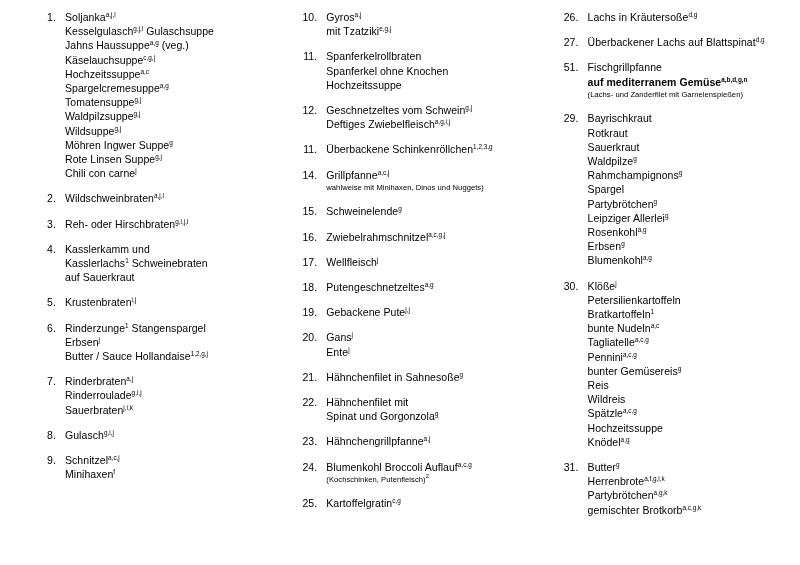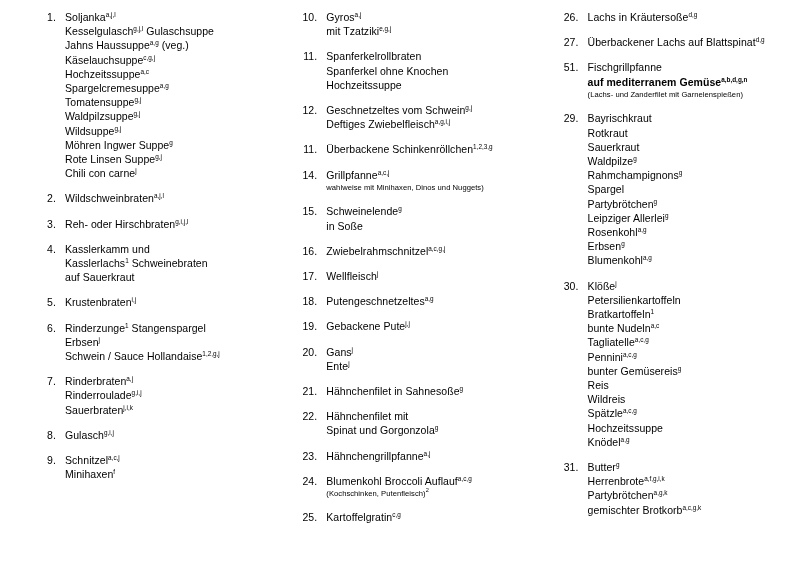--- a/index.html
+++ b/index.html
@@ -125,21 +125,21 @@
           <div class="num">5.</div>
           <div class="lines">
             <div class="line"><span>Krustenbraten</span><span class="sup">i,j</span></div>
           </div>
         </div>
         <div class="item">
           <div class="num">6.</div>
           <div class="lines">
             <div class="line"><span>Rinderzunge</span><span class="sup">1</span><span> Stangenspargel</span></div>
             <div class="line"><span>Erbsen</span><span class="sup">j</span></div>
-            <div class="line"><span>Schwein / Sauce Hollandaise</span><span class="sup">1,2,g,j</span></div>
+            <div class="line"><span>Butter / Sauce Hollandaise</span><span class="sup">1,2,g,j</span></div>
           </div>
         </div>
         <div class="item">
           <div class="num">7.</div>
           <div class="lines">
             <div class="line"><span>Rinderbraten</span><span class="sup">a,j</span></div>
             <div class="line"><span>Rinderroulade</span><span class="sup">g,i,j</span></div>
             <div class="line"><span>Sauerbraten</span><span class="sup">j,i,k</span></div>
           </div>
         </div>
@@ -190,21 +190,20 @@
           <div class="num">14.</div>
           <div class="lines">
             <div class="line"><span>Grillpfanne</span><span class="sup">a,c,j</span></div>
             <div class="note"><span>wahlweise mit Minihaxen, Dinos und Nuggets)</span></div>
           </div>
         </div>
         <div class="item">
           <div class="num">15.</div>
           <div class="lines">
             <div class="line"><span>Schweinelende</span><span class="sup">g</span></div>
-            <div class="line"><span>in Soße</span></div>
           </div>
         </div>
         <div class="item">
           <div class="num">16.</div>
           <div class="lines">
             <div class="line"><span>Zwiebelrahmschnitzel</span><span class="sup">a,c,g,j</span></div>
           </div>
         </div>
         <div class="item">
           <div class="num">17.</div>

